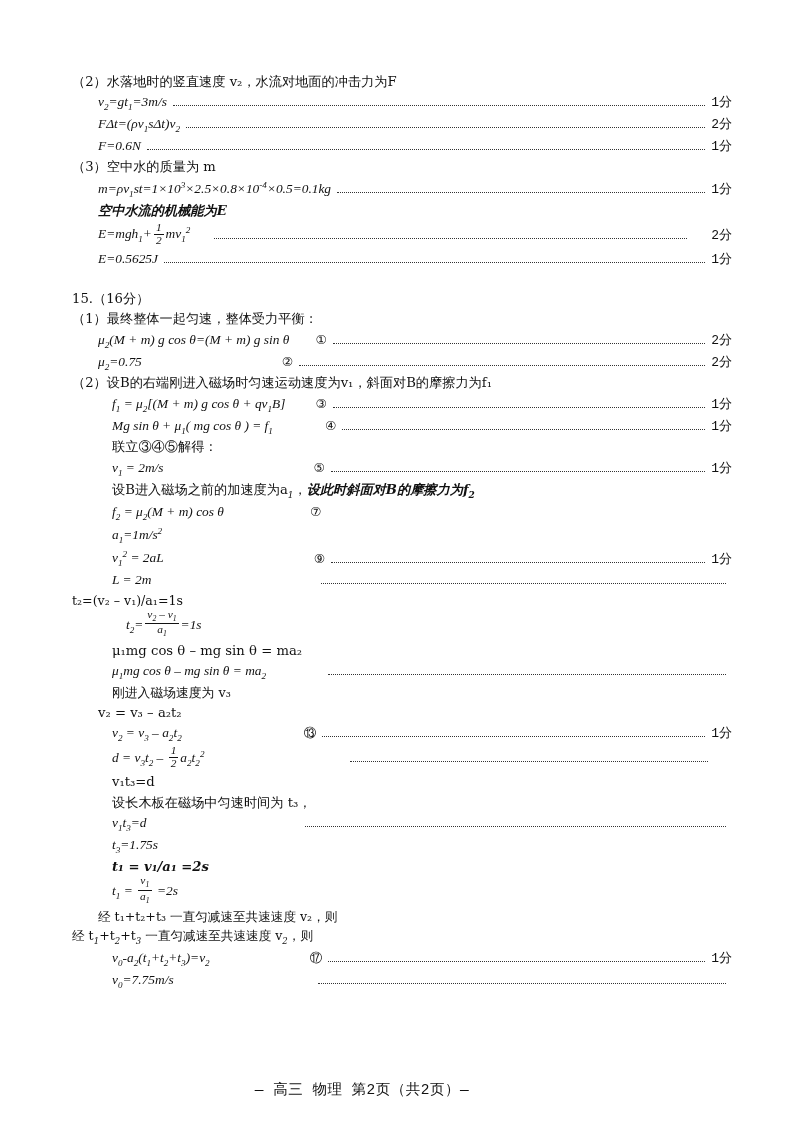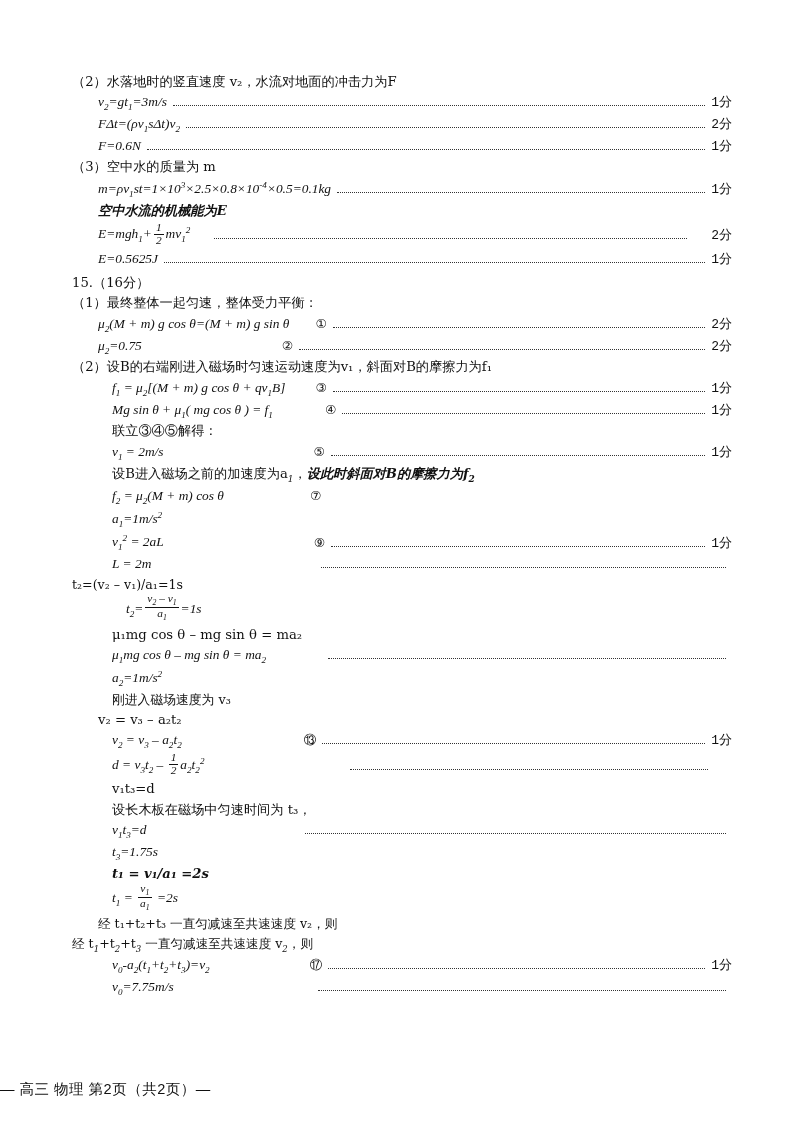--- a/index.html
+++ b/index.html
@@ -92,29 +92,29 @@
     font-size: 0.85em;
     line-height: 1.05;
     margin: 0 2px;
     position: relative;
     top: -0.15em;
   }
   .frac .num { display: block; border-bottom: 1px solid #111; padding: 0 2px; }
   .frac .den { display: block; padding: 0 2px; }
   .sect-title {
     font-size: 13.4px;
-    margin-top: 0;
+    margin-top: 16px;
   }
   .footer {
     position: absolute;
     left: 0;
     top: 1080px;
     width: 724px;
-    text-align: left;
-    font-family: Liberation Sans, sans-serif;
+    text-align: center;
+    font-family: Liberation Mono, monospace;
     font-size: 14.5px;
     letter-spacing: 0.5px;
   }
   .gap-sm { height: 3px; }
   .tall { line-height: 2.0; gap: 18px; }
 </style>
 </head>
 <body>
 
 <div class="page">
@@ -262,23 +262,20 @@
       <span class="cn txt">μ₁mg cos θ – mg sin θ = ma₂</span>
     </div>
 
     <div class="line indent3">
       <span class="mathline">μ<span class="dn">1</span>mg cos θ – mg sin θ = ma<span class="dn">2</span></span>
       <span class="circnum" style="padding-left:56px"></span>
       <span class="leader"></span>
       <span class="score cn"></span>
     </div>
 
-    <div class="line indent3">
-      <span class="mathline">a<span class="dn">2</span>=1m/s<span class="up">2</span></span>
-    </div>
 
     <div class="line indent3">
       <span class="cn txt" style="font-size:12.8px">刚进入磁场速度为 v₃</span>
     </div>
 
     <div class="line indent2">
       <span class="cn txt">v₂ = v₃ – a₂t₂</span>
     </div>
 
     <div class="line indent3">

